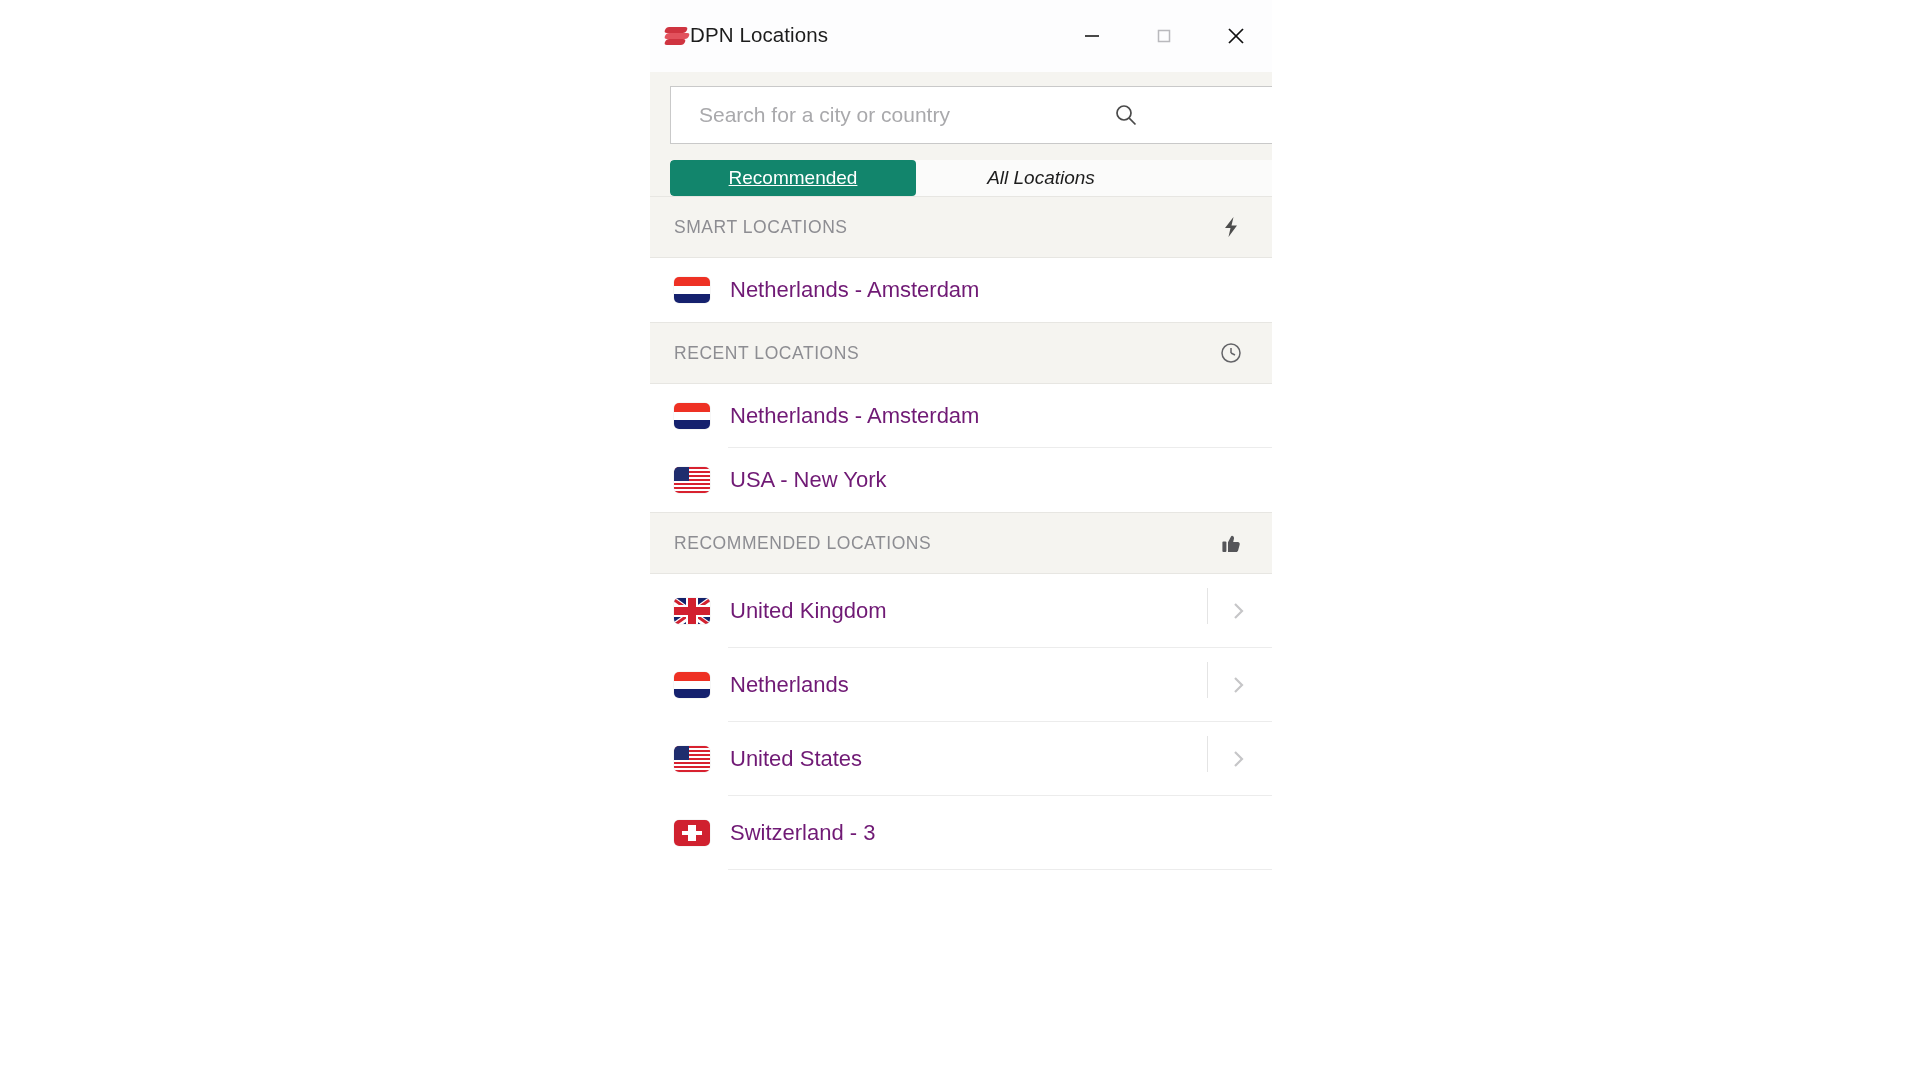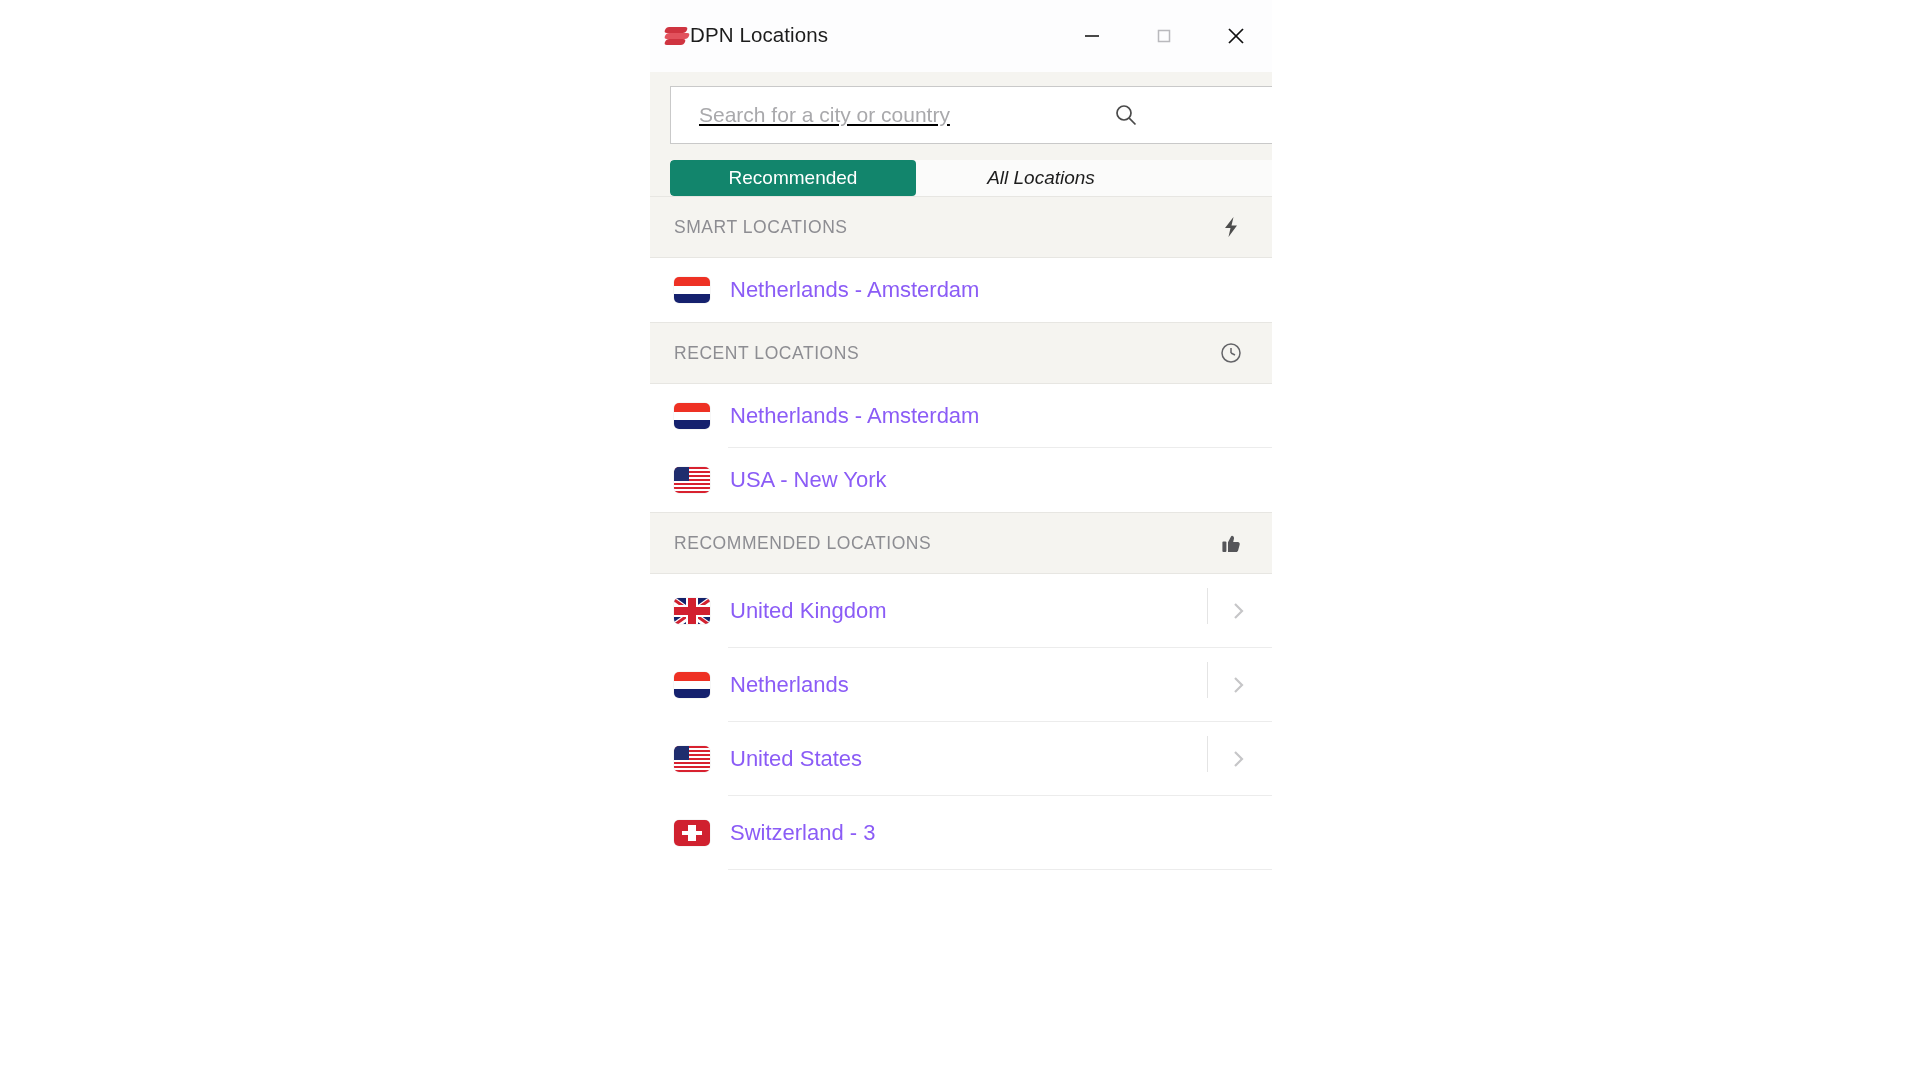--- a/index.html
+++ b/index.html
@@ -59,21 +59,21 @@
     background:#f5f4f0;
     overflow:hidden;
   }
 
   
   #search-wrap{
     position:absolute; left:20px; top:14px;
     width:640px; height:58px;
     background:#ffffff;
     border:1px solid #c9c9c9;
-    display:flex; align-items:center;text-decoration:underline;
+    display:flex; align-items:center;
   }
   #search-input{
     border:none; outline:none; background:transparent;
     margin-left:28px;
     font-family:"Liberation Sans", sans-serif;
     font-size:21px; color:#2b2b2b;
     width:400px;
   }
   #search-input::placeholder{ color:#a9a9ac; }
   #search-icon{
@@ -95,20 +95,21 @@
   .tab{
     display:flex; align-items:center; justify-content:center;
     font-size:19px;
     height:36px;
   }
   .tab.active{
     width:246px;
     background:#12856c;
     color:#ffffff;
     border-radius:4px;
+    text-decoration:underline;
   }
   .tab.inactive{
     width:250px;
     background:#fbfbfa;
     color:#1d1d1d;
     font-style:italic;
   }
 
   
   #list{
@@ -153,21 +154,21 @@
     width:36px; height:26px;
     border-radius:5px;
     overflow:hidden;
     flex:none;
     position:relative;
     box-shadow:0 0 0 .5px rgba(0,0,0,.07);
   }
   .loc-label{
     margin-left:20px;
     font-size:22px;
-    color:#8b5cf6;
+    color:#701a75;
     white-space:nowrap;
   }
   .row-divider{
     position:absolute; right:64px; top:14px;
     width:1px; height:36px;
     background:#e4e4e4;
   }
   .chevron{
     position:absolute; right:20px; top:50%;
     transform:translateY(-50%);

